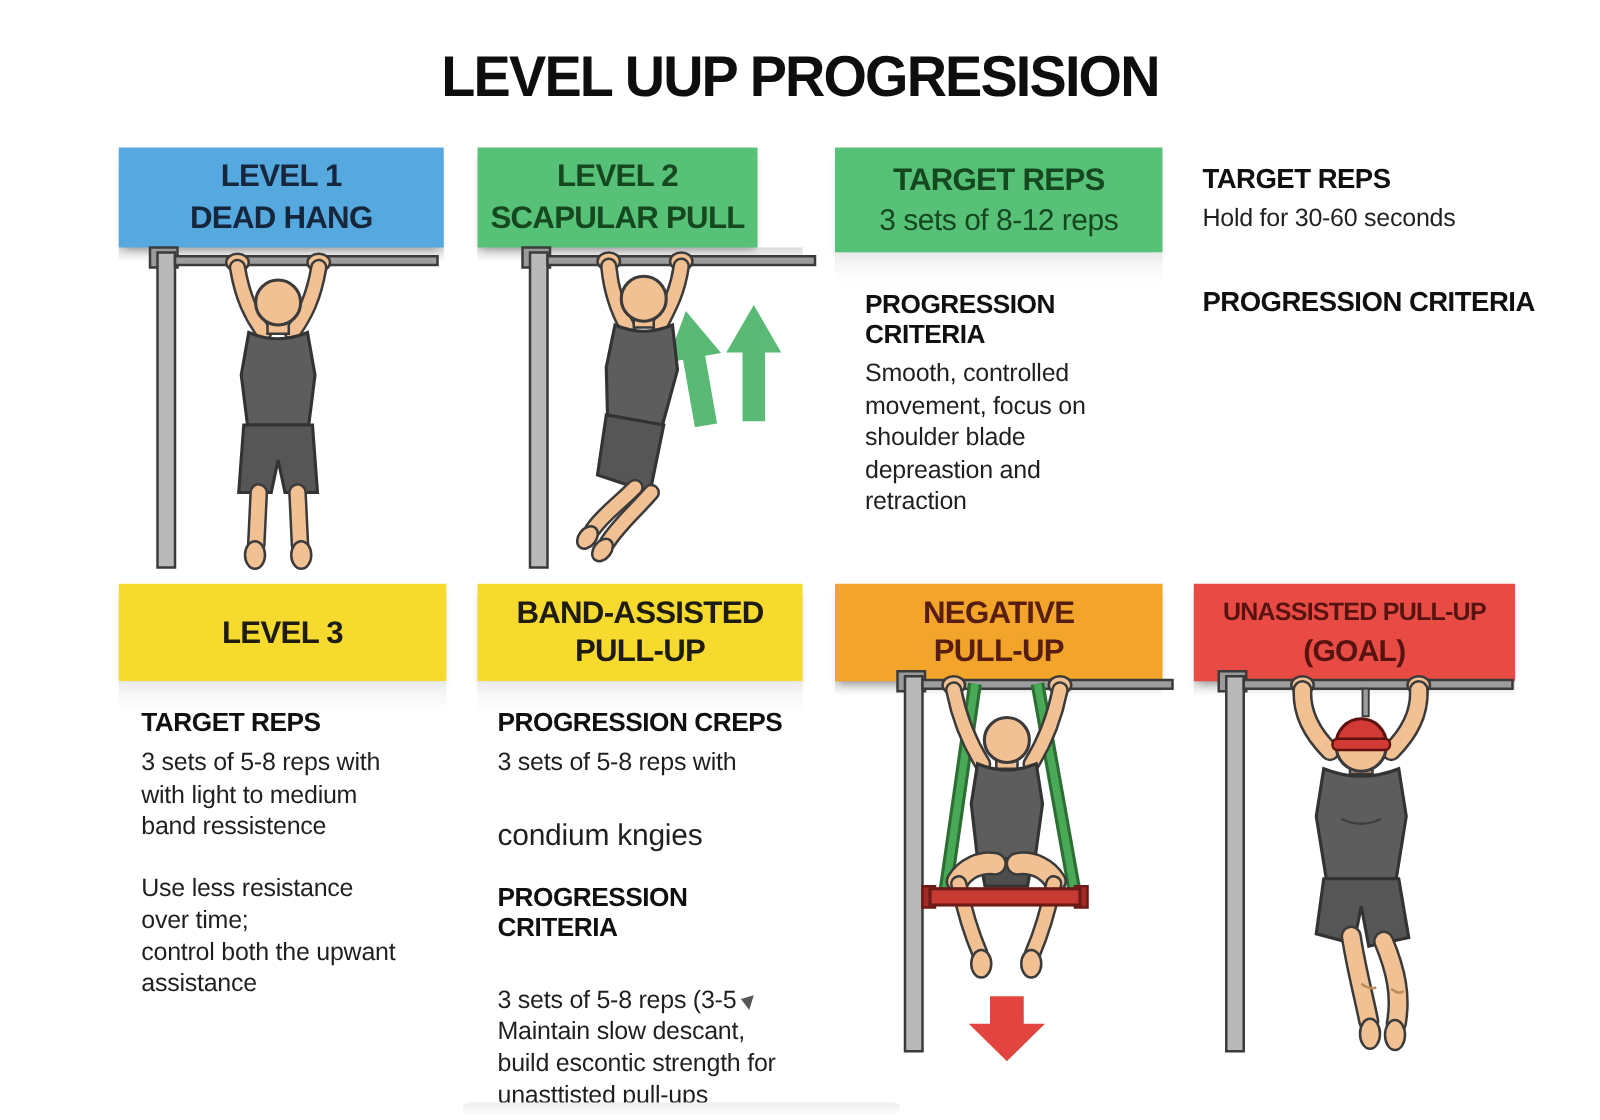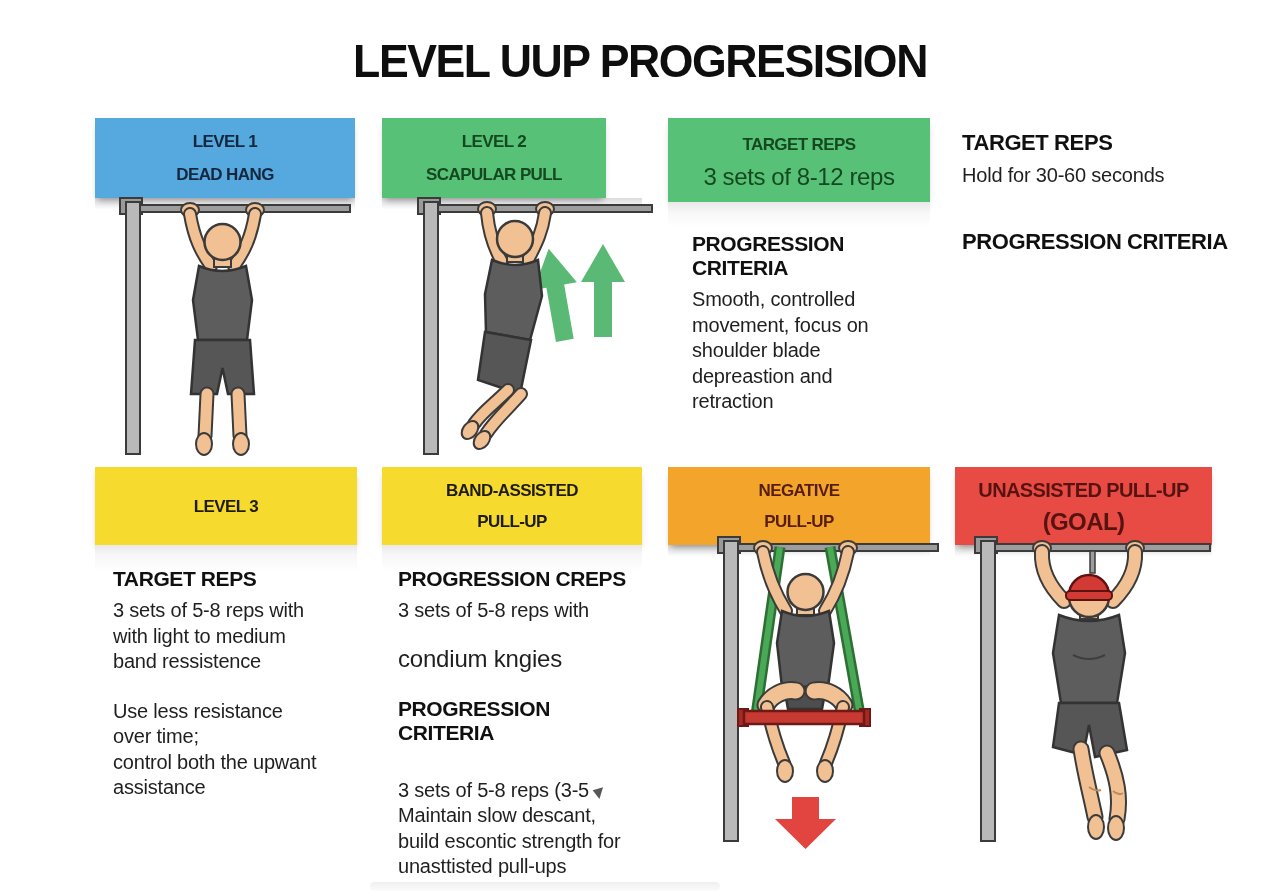--- a/index.html
+++ b/index.html
@@ -10,21 +10,21 @@
   .title {
     position:absolute; top:34px; left:0; width:100%;
     text-align:center; font-size:46px; font-weight:800; color:#0e0e0e;
     letter-spacing:-1.5px; transform:scaleX(0.97);
   }
   .panel-header {
     position:absolute; display:flex; flex-direction:column;
     justify-content:center; align-items:center; text-align:center;
     box-shadow:0 5px 7px -3px rgba(0,0,0,0.35);
   }
-  .hline   { font-size:17px; line-height:33px; font-weight:700; letter-spacing:-0.6px; }
+  .hline   { font-size:25px; line-height:33px; font-weight:700; letter-spacing:-0.6px; }
   .hline-sub { font-size:24px; line-height:31px; font-weight:400; letter-spacing:-0.4px; }
   .panel-body {
     position:absolute;
     background:linear-gradient(180deg,#e9e9e9 0px,#f7f7f7 10px,#ffffff 26px);
   }
   .body-heading {
     font-weight:700; font-size:21px; letter-spacing:-0.4px; color:#101010;
     margin:0 0 7px 0;
   }
   .body-text {
@@ -169,21 +169,21 @@
   <div class="panel-header" style="left: 382px; top: 467px; width: 260px; height: 78px; background-color: rgb(246, 219, 46);">
     <div style="color: rgb(30, 27, 17);">
       <div class="hline" style="line-height:31px;">BAND-ASSISTED</div>
       <div class="hline" style="line-height:31px;">PULL-UP</div>
     </div>
   </div>
   <div class="panel-body" style="left:382px; top:545px; width:260px; height:315px;">
     <div style="padding:22px 0 0 16px;">
       <div class="body-heading">PROGRESSION CREPS</div>
       <div class="body-text">3 sets of 5-8 reps with</div>
-      <div class="body-text" style="margin-top:22px; font-size:24px;">condium kngies</div>
+      <div class="body-text" style="margin-top:32px; font-size:24px;">condium kngies</div>
       <div class="body-heading" style="margin-top:26px;">PROGRESSION CRITERIA</div>
       <div class="body-text">
         <span>3 sets of 5-8 reps  (3-5</span><span class="cursor-glyph"></span>
       </div>
       <div class="body-text">Maintain slow descant,
 build escontic strength for
 unasttisted pull-ups</div>
     </div>
   </div>
 

